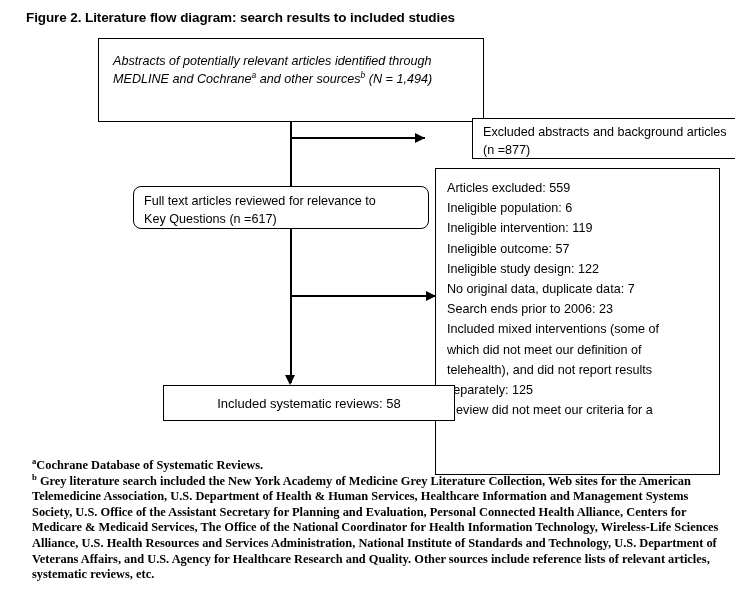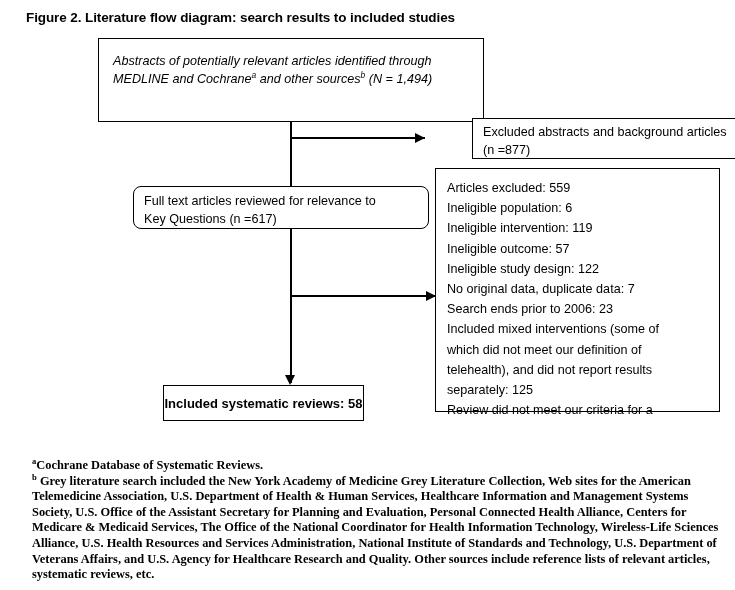--- a/index.html
+++ b/index.html
@@ -83,36 +83,36 @@
     padding: 6px 0 0 10px;
     line-height: 17.5px;
     border-radius: 8px;
   }
 
   
   #box-exclusions {
     left: 435px;
     top: 168px;
     width: 285px;
-    height: 244px;
+    height: 307px;
     padding: 9px 0 0 11px;
     line-height: 20.2px;
   }
 
   
   #box-included {
     left: 163px;
     top: 385px;
-    width: 201px;
+    width: 292px;
     height: 36px;
     padding: 0 0 0 0;
     display: flex;
     align-items: center;
     justify-content: center;
-    font-weight: bold;
+    font-weight: normal;
     font-size: 13px;
   }
 
   .box-line { display: block; white-space: nowrap; }
 
   sup {
     font-size: 8.4px;
     vertical-align: super;
     line-height: 0;
   }

